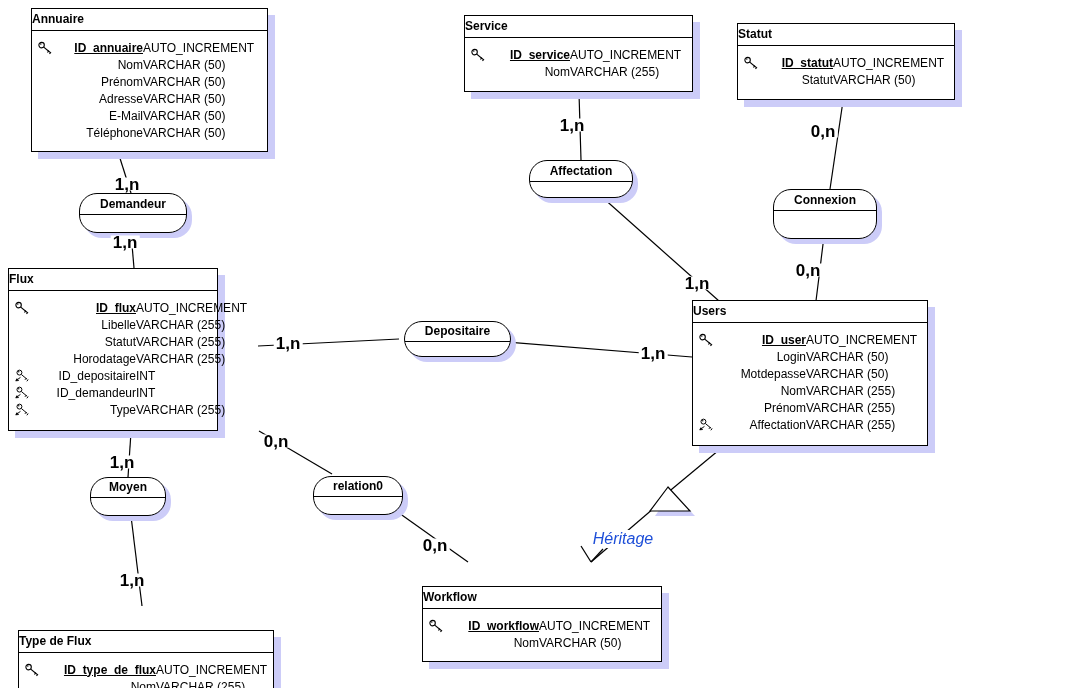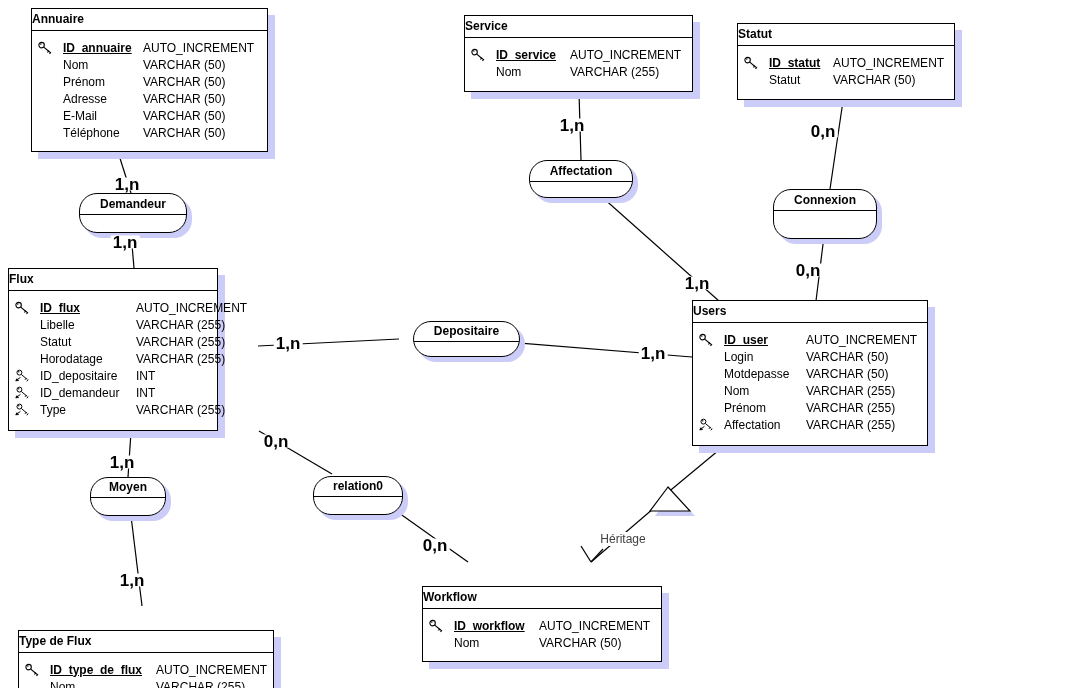--- a/index.html
+++ b/index.html
@@ -16,21 +16,21 @@
     position:absolute; background:#fff; border:1px solid #000;
     box-shadow:7px 7px 0 0 var(--shadow,#ccccf8);
   }
   .ttitle {
     height:22px; line-height:21px; text-align:left; font-weight:bold;
     font-size:12px; border-bottom:1px solid #000; color:#000;
   }
   .tbody { padding-top:8px; }
   .trow { display:flex; align-items:center; height:17px; padding-left:5px; font-size:12px; color:#000; white-space:nowrap; }
   .icell { width:26px; flex:0 0 26px; display:flex; align-items:center; }
-  .ncell { width:var(--nw,90px); flex:0 0 var(--nw,90px); overflow:visible; }
+  .ncell { width:var(--nw,90px); flex:0 0 var(--nw,90px); overflow:visible;text-align:right; }
   .ncell.pk { font-weight:bold; text-decoration:underline; }
   .tcell { flex:1; }
 
   
   #tbl-annuaire   { left:31px;  top:8px;   width:237px; height:144px; --nw:80px; }
   #tbl-service    { left:464px; top:15px;  width:229px; height:77px;  --nw:74px; }
   #tbl-statut     { left:737px; top:23px;  width:218px; height:77px;  --nw:64px; }
   #tbl-flux       { left:8px;   top:268px; width:210px; height:163px; --nw:96px; }
   #tbl-users      { left:692px; top:300px; width:236px; height:146px; --nw:82px; }
   #tbl-typedeflux { left:18px;  top:630px; width:256px; height:74px;  --nw:106px; }
@@ -41,34 +41,34 @@
     position:absolute; background:#fff; border:1px solid #000; border-radius:18px;
     box-shadow:5px 5px 0 0 var(--shadow,#ccccf8);
   }
   .olabel {
     display:block; height:21px; line-height:20px; text-align:center;
     font-weight:bold; font-size:12px; color:#000; border-bottom:1px solid #000;
   }
   #ov-demandeur   { left:79px;  top:193px; width:108px; height:40px; }
   #ov-affectation { left:529px; top:160px; width:104px; height:38px; }
   #ov-connexion   { left:773px; top:189px; width:104px; height:50px; }
-  #ov-depositaire { left:413px; top:321px; width:107px; height:36px; }
+  #ov-depositaire { left:404px; top:321px; width:107px; height:36px; }
   #ov-moyen       { left:90px;  top:477px; width:76px;  height:39px; }
   #ov-relation0   { left:313px; top:476px; width:90px;  height:39px; }
   #ov-depositaire .olabel, #ov-moyen .olabel, #ov-relation0 .olabel { height:20px; line-height:19px; }
 
   
   .card {
     position:absolute; transform:translate(-50%,-50%);
     font-size:17px; font-weight:bold; color:#000; background:#fff;
     padding:0 2px; line-height:13px; white-space:nowrap;
   }
   .note {
     position:absolute; transform:translate(-50%,-50%);
-    font-size:12px; color:#404040; background:#fff; padding:0 2px; white-space:nowrap;
+    font-size:16px; color:#1d4ed8; background:#fff; padding:0 2px; white-space:nowrap;font-style:italic;
   }
 </style>
 </head>
 <body>
 
 <div id="diagram">
 
   <svg id="wires" viewBox="0 0 1069 688" xmlns="http://www.w3.org/2000/svg">
     <g stroke="#000" stroke-width="1.2" fill="none">
       <line x1="118" y1="152" x2="131" y2="193"></line>

